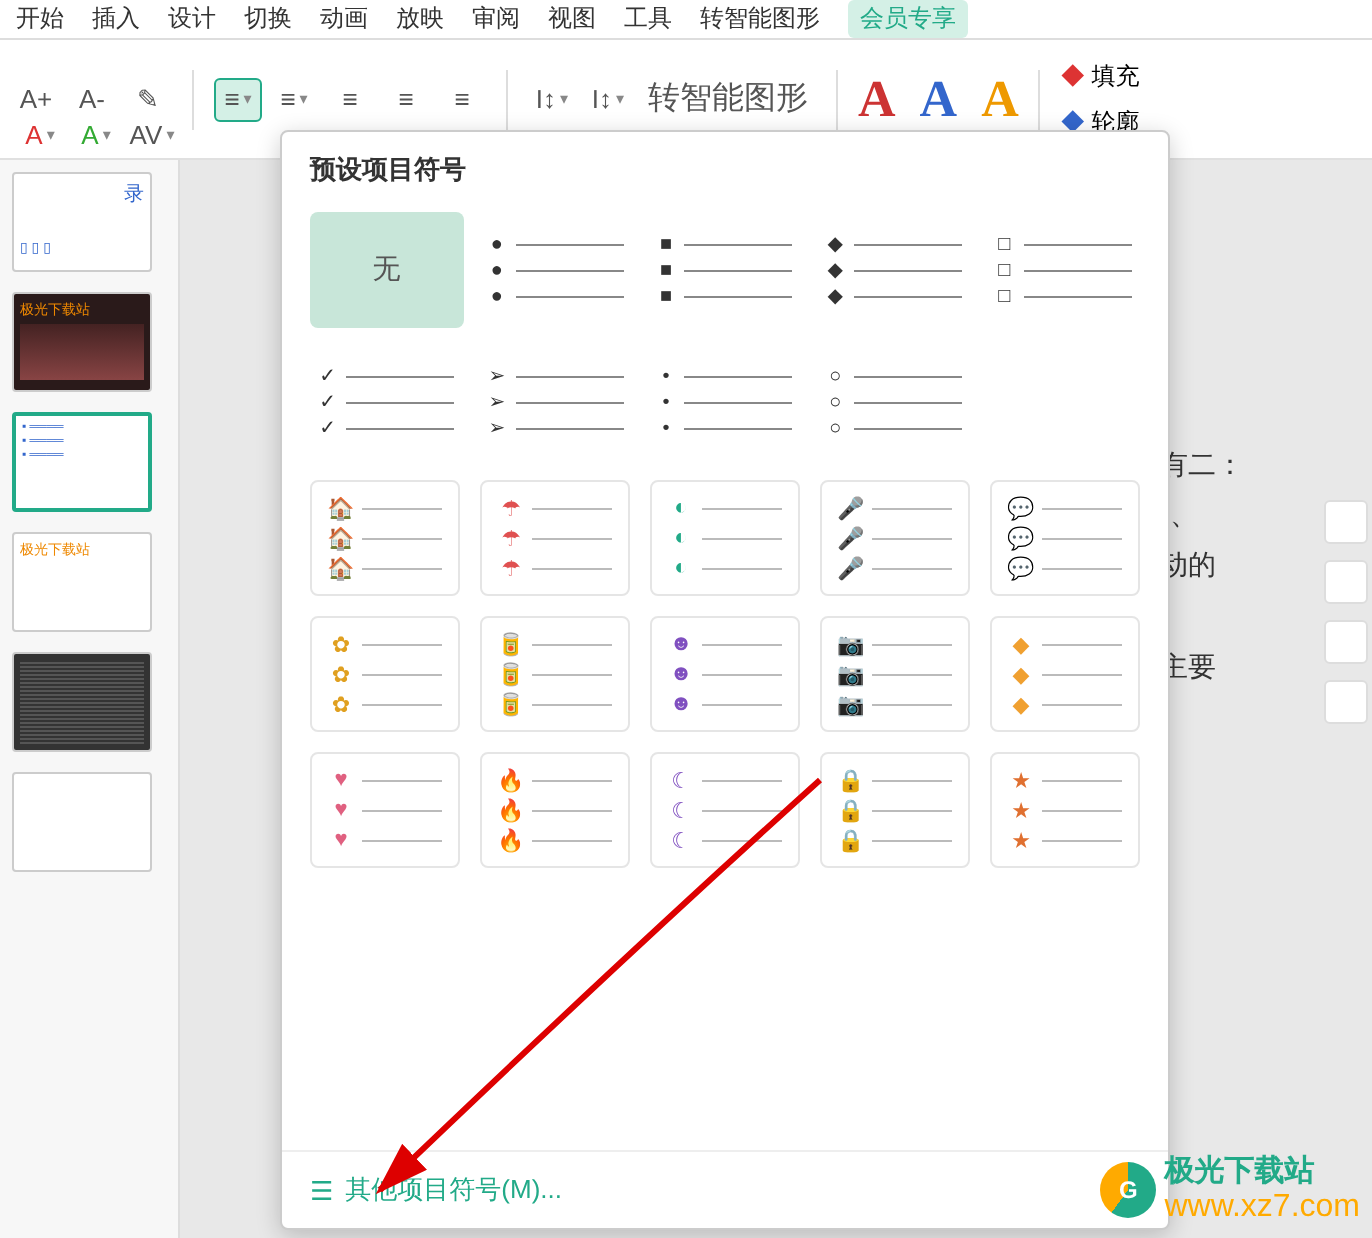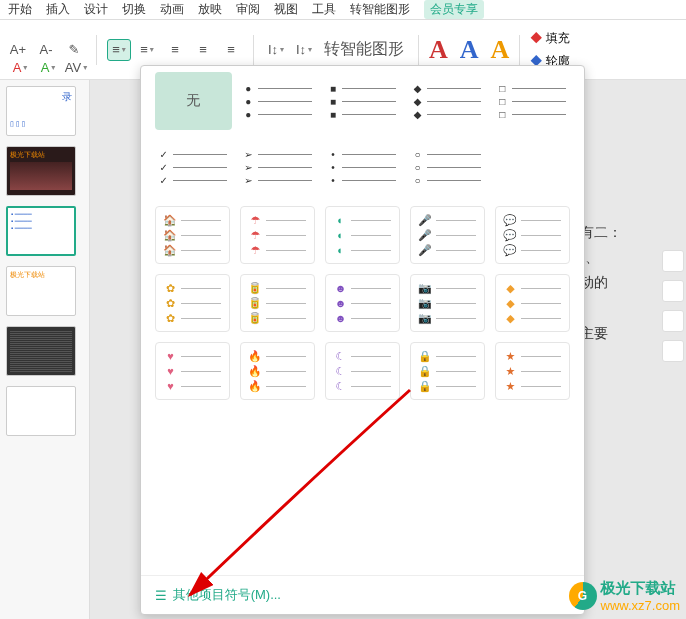--- a/index.html
+++ b/index.html
@@ -33,21 +33,21 @@
 .other-grid{display:grid;grid-template-columns:repeat(5,1fr);gap:10px;padding:4px 14px}
 .ocard{border:1px solid #e5e5e5;border-radius:4px;height:58px;display:flex;flex-direction:column;justify-content:center;align-items:center;gap:3px;cursor:pointer}
 .orow{display:flex;align-items:center;gap:4px;width:56px}
 .oicon{width:12px;height:12px;display:flex;align-items:center;justify-content:center;font-size:11px}
 .oln{flex:1;height:1px;background:#bbb}
 .dd-foot{position:absolute;left:0;right:0;bottom:0;border-top:1px solid #eee;padding:10px 14px;font-size:13px;color:#2a8;display:flex;align-items:center;gap:6px;cursor:pointer}
 .arrow{position:absolute;left:170px;top:380px;z-index:20;pointer-events:none}
 .watermark{position:absolute;right:6px;bottom:6px;z-index:30;display:flex;align-items:center;gap:4px;font-size:12px}
 .watermark .logo{width:28px;height:28px;border-radius:50%;background:conic-gradient(#2a8 0 60%,#fa0 60% 100%);display:flex;align-items:center;justify-content:center;color:#fff;font-weight:bold}
 .watermark .t1{color:#2a8;font-weight:bold;font-size:15px}
-.watermark .t2{color:#fa0;font-size:13px}
+.watermark .t2{color:#fa0;font-size:16px}
 .canvas-bg{position:absolute;left:90px;top:80px;right:0;bottom:0;background:#e8e8e8}
 .canvas-text{position:absolute;right:30px;top:140px;width:90px;font-size:14px;color:#333;line-height:1.8}
 .right-tools{position:absolute;right:0;top:170px;width:24px;display:flex;flex-direction:column;gap:8px}
 .rtool{width:22px;height:22px;background:#fff;border:1px solid #ddd;border-radius:3px}
 </style>
 </head>
 <body>
 
 <div class="tabs">
   <span class="tab">开始</span>
@@ -134,20 +134,21 @@
         <div style="color:#e80;font-size:7px">极光下载站</div>
       </div>
     <div class="thumb dark2">
         <div style="height:100%;background:repeating-linear-gradient(0deg,#555,#555 1px,#333 1px,#333 2px)"></div>
       </div>
     <div class="thumb"></div>
   </div>
 </div>
 
 <div class="dropdown">
+  <div class="dd-head">预设项目符号</div>
   <div class="dd-grid">
     <div class="dd-cell dd-none">无</div>
     <div class="dd-cell">
         <div class="bline">
           <span class="sym">●</span>
           <span class="ln"></span>
         </div>
         <div class="bline">
           <span class="sym">●</span>
           <span class="ln"></span>

